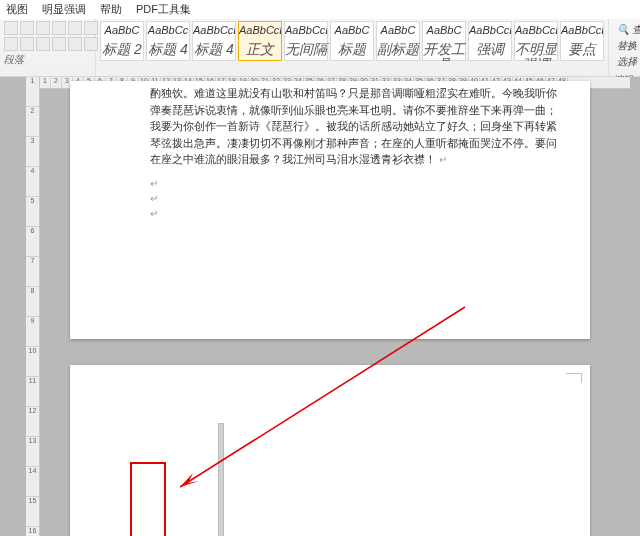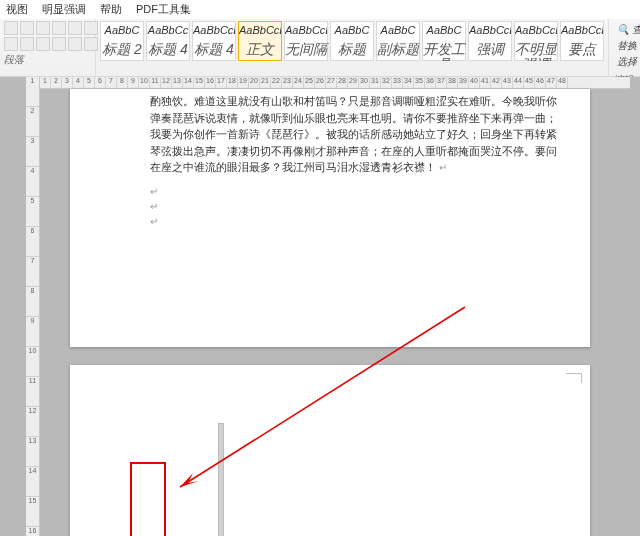--- a/index.html
+++ b/index.html
@@ -17,21 +17,21 @@
   .style-swatch .pv { font-size: 11px; color: #333; height: 18px; overflow: hidden; }
   .style-swatch .nm { font-size: 14px; color: #555; }
   .edit-group { display: flex; flex-direction: column; gap: 2px; font-size: 10px; color: #444; padding: 2px 4px; }
   .edit-group span { cursor: pointer; white-space: nowrap; }
   .canvas { background: #b9b9b9; height: 478px; width: 640px; position: relative; overflow: hidden; }
   .ruler-v { position: absolute; left: 26px; top: 0; width: 14px; height: 100%; background: #ededed; border-right: 1px solid #c7c7c7; font-size: 7px; color: #666; }
   .ruler-v div { height: 30px; border-bottom: 1px solid #cfcfcf; text-align: center; }
   .ruler-h { position: absolute; top: 0; left: 40px; right: 10px; height: 12px; background: #ededed; border-bottom: 1px solid #c7c7c7; font-size: 7px; color: #666; display: flex; }
   .ruler-h div { width: 11px; border-right: 1px solid #d3d3d3; text-align: center; }
   .page { position: absolute; background: #fff; left: 70px; width: 520px; box-shadow: 0 1px 3px rgba(0,0,0,.3); }
-  .page1 { top: 12px; height: 258px; padding: 4px 30px 10px 80px; font-size: 11px; line-height: 1.5; }
+  .page1 { top: 4px; height: 258px; padding: 4px 30px 10px 80px; font-size: 11px; line-height: 1.5; }
   .page2 { top: 288px; height: 260px; }
   .pm { color: #999; font-size: 10px; }
   .p2-mark { position: absolute; left: 148px; top: 58px; width: 6px; height: 140px; background: #d0d0d0; border: 1px solid #bbb; }
   .redbox2 { position: absolute; left: 130px; top: 385px; width: 36px; height: 130px; border: 2px solid #e60000; background: transparent; z-index: 5; }
   .arrow-svg { position: absolute; left: 165px; top: 220px; width: 310px; height: 210px; z-index: 6; pointer-events: none; }
   .corner { position:absolute; width:16px;height:10px;border:1px solid #c0c0c0; border-width:0 0 1px 1px;}
   .corner.tr{top:8px;right:8px;border-width:1px 1px 0 0;}
 </style>
 </head>
 <body>

